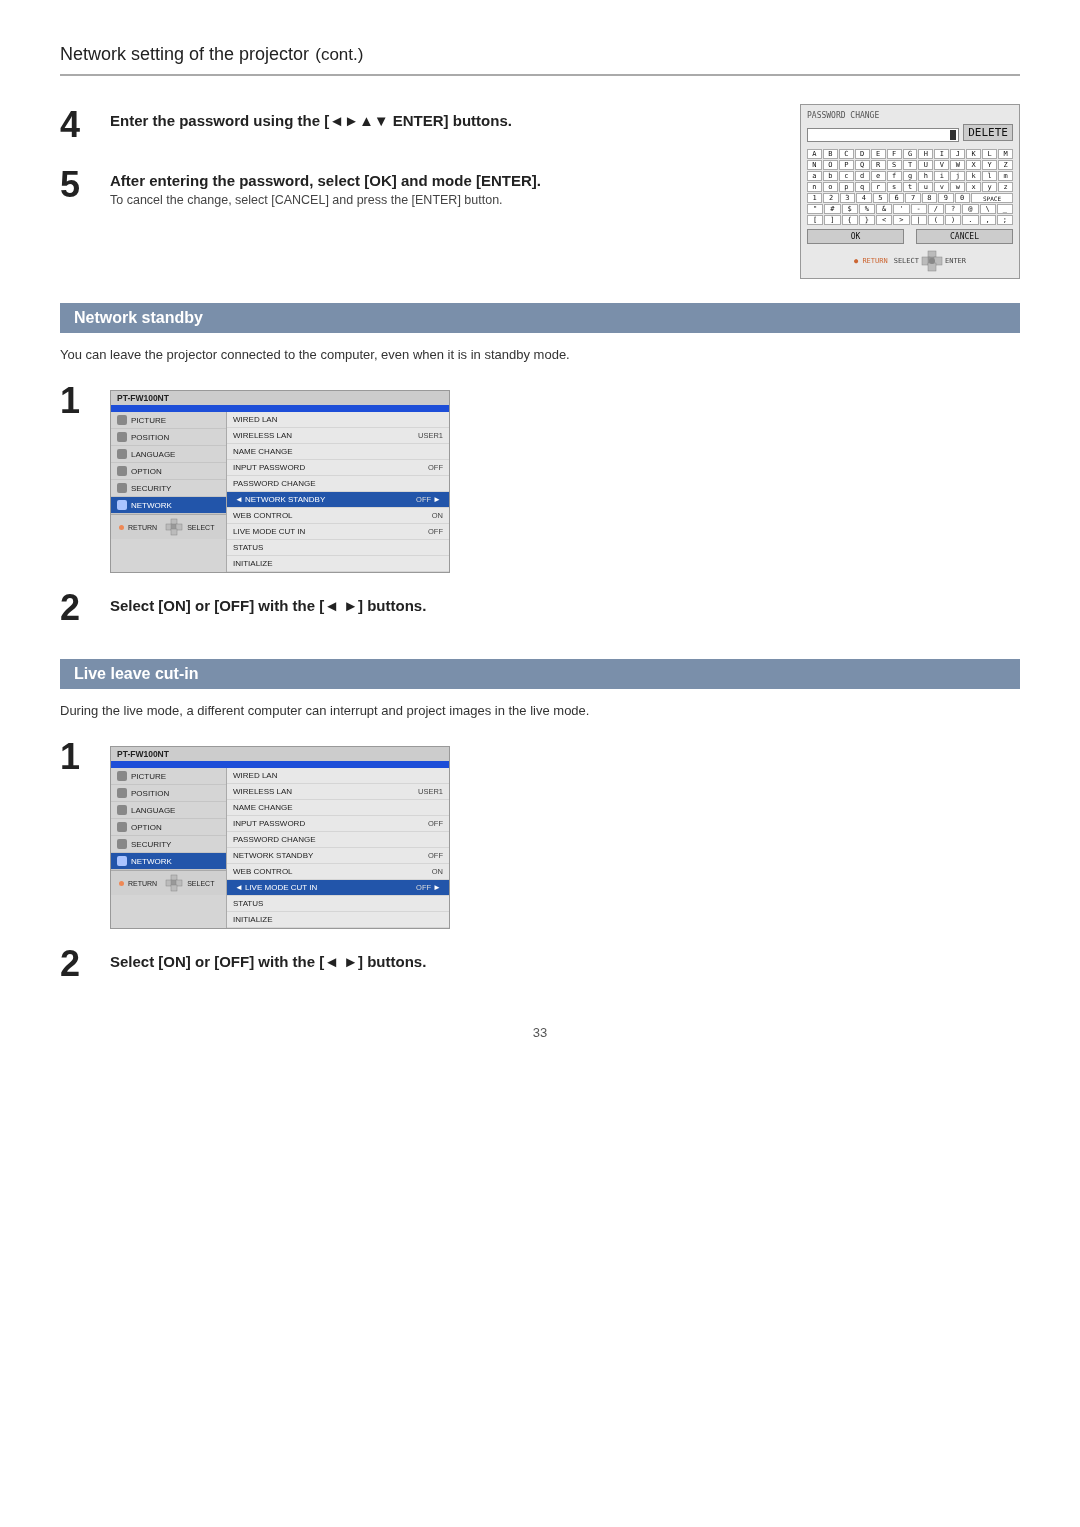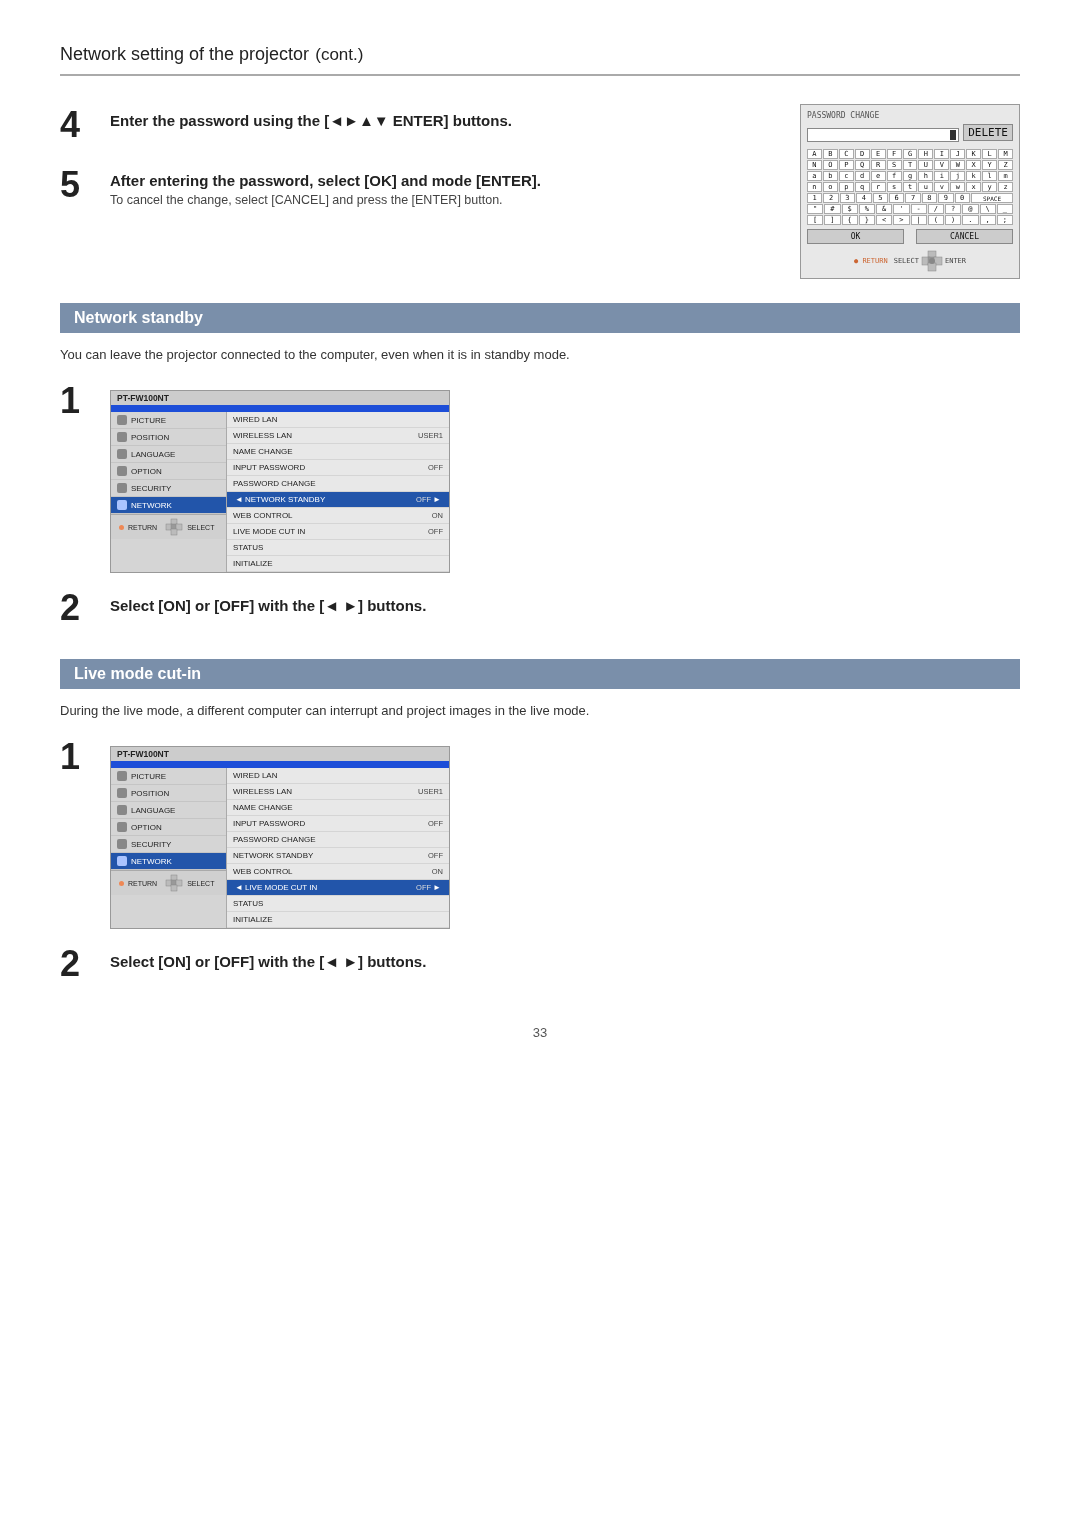--- a/index.html
+++ b/index.html
@@ -550,21 +550,21 @@
 </div>
 
 <div class="step-block step2-block">
   <div class="large-step">2</div>
   <div class="step-content">
     <div class="step-main" style="padding-top:10px;">Select [ON] or [OFF] with the [◄ ►] buttons.</div>
   </div>
 </div>
 
 <div class="section-header" style="margin-top:20px;">
-  <span>Live mode cut-in</span>
+  <span>Live leave cut-in</span>
 </div>
 
 <div class="section-intro">During the live mode, a different computer can interrupt and project images in the live mode.</div>
 
 <div class="step-block" style="margin-bottom:14px;">
   <div class="large-step">1</div>
   <div class="step-content">
 
     <div style="margin-top:10px;">
       <div class="menu-ui">

